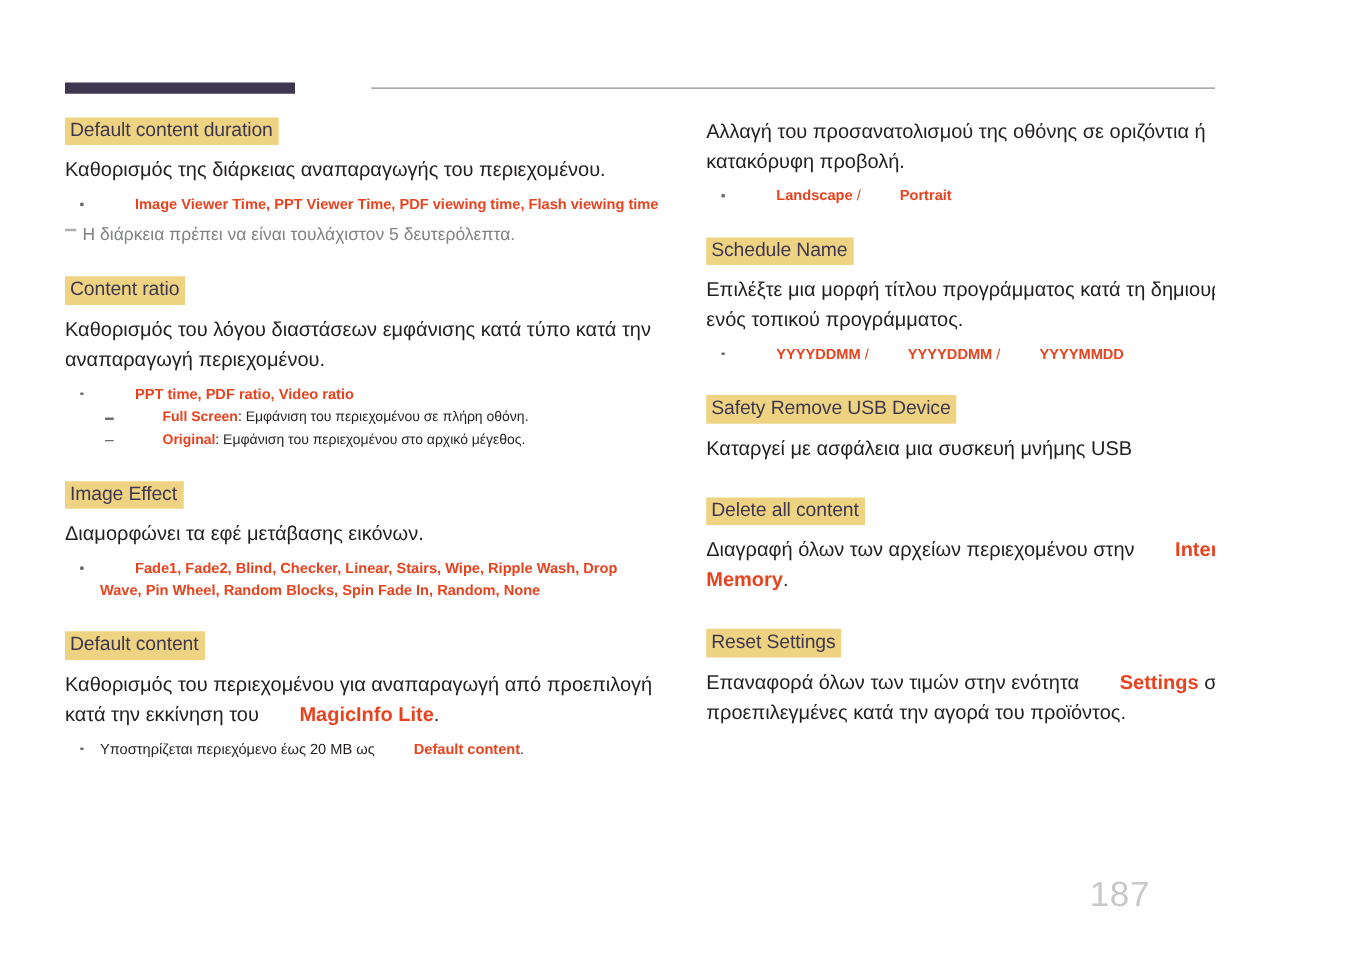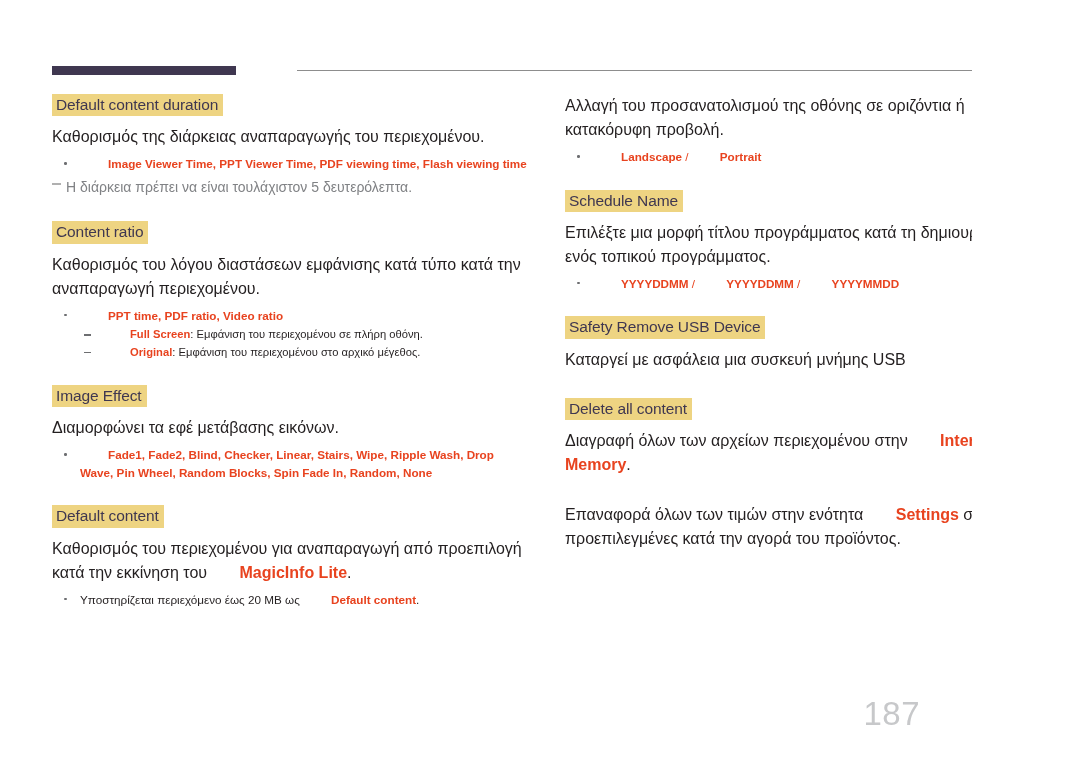--- a/index.html
+++ b/index.html
@@ -157,21 +157,21 @@
     width: 9px;
     height: 1.6px;
     background: #b0b0b0;
   }
 
   
   .page-number {
     position: absolute;
     right: 52px;
     bottom: 33px;
-    font-size: 33px;
+    font-size: 28px;
     color: #c7c8ca;
     letter-spacing: 0.5px;
     line-height: 1;
   }
 </style>
 </head>
 <body>
 
 <div class="page">
 
@@ -297,20 +297,23 @@
     <div class="section">
       <div class="heading-wrap">
         <h2 class="heading">Delete all content</h2>
       </div>
       <p class="body-text"><span>Διαγραφή όλων των αρχείων περιεχομένου στην </span><span class="hl">Internal Memory</span><span>.</span></p>
     </div>
 
     <div class="sec-gap"></div>
 
     <div class="section">
+      <div class="heading-wrap">
+        <h2 class="heading">Reset Settings</h2>
+      </div>
       <p class="body-text"><span>Επαναφορά όλων των τιμών στην ενότητα </span><span class="hl">Settings</span><span> στις προεπιλεγμένες κατά την αγορά του προϊόντος.</span></p>
     </div>
 
   </div>
 
   <div class="page-number">187</div>
 
 </div>
 
 </body></html>

